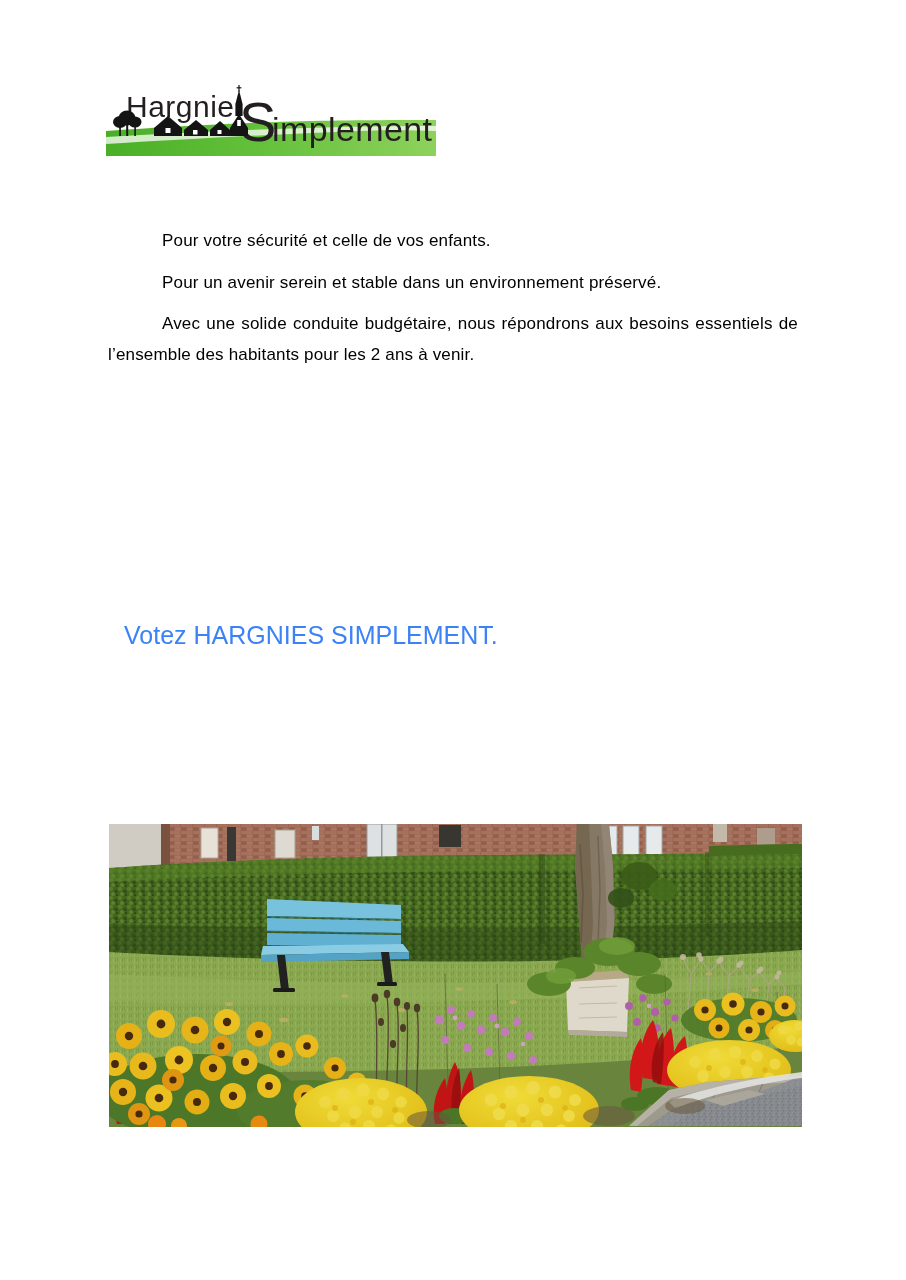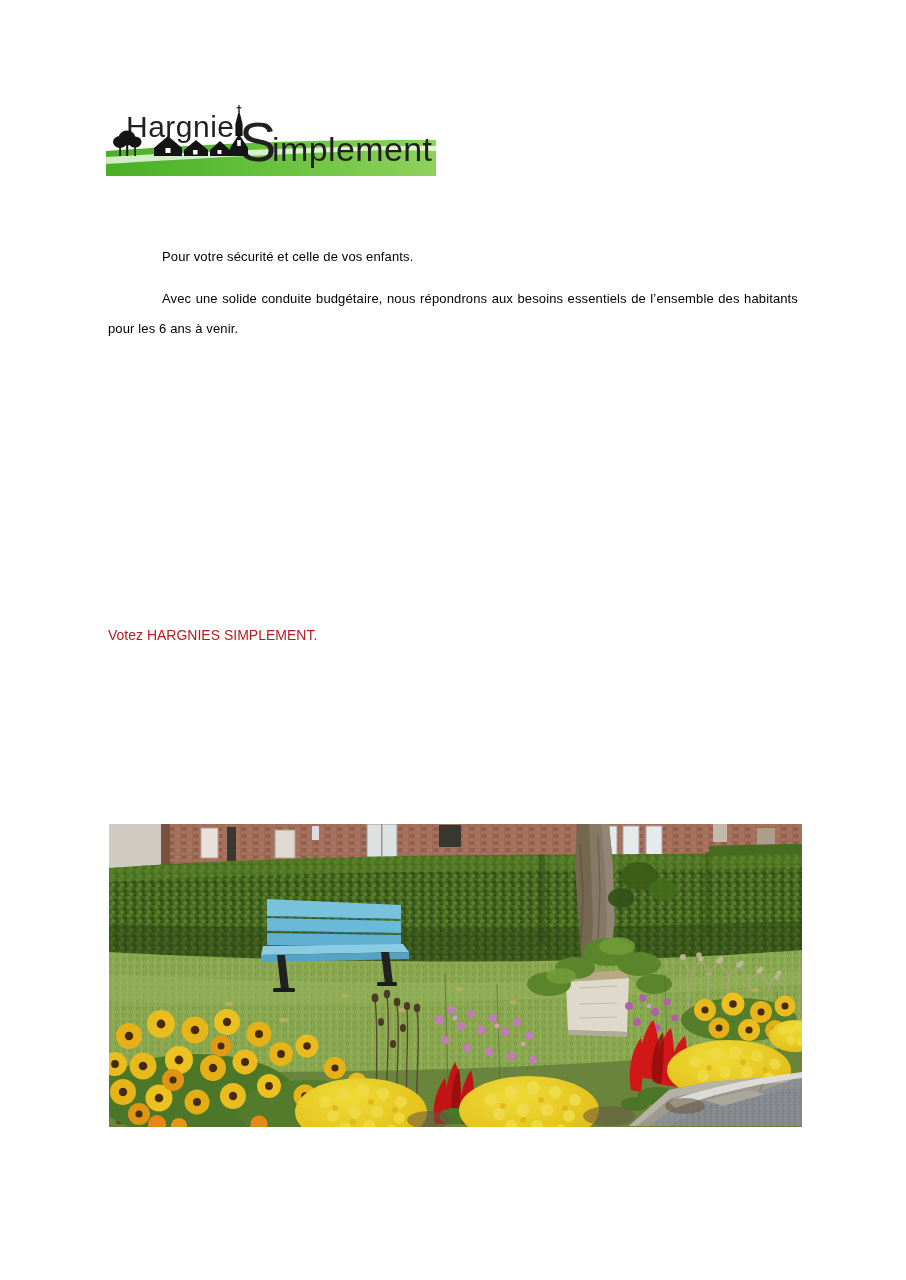--- a/index.html
+++ b/index.html
@@ -23,51 +23,50 @@
     background: #ffffff;
   }
 
   
   .logo {
     position: absolute;
     left: 106px;
     top: 84px;
     width: 330px;
     height: 88px;
-    margin-top: 20px;
   }
   .logo svg { display: block; width: 330px; height: 88px; }
 
   
   .body-text {
     position: absolute;
     left: 108px;
     top: 226px;
     width: 690px;
   }
   .para {
-    margin: 16px 0 0 0;
-    font-size: 13px;
+    margin: 0 0 0 0;
+    font-size: 17px;
     line-height: 30.5px;
     text-align: justify;
     text-indent: 54px;
     letter-spacing: 0.01em;
     color: #000;
   }
   .para + .para { margin-top: 11px; }
 
   .closing {
     position: absolute;
-    left: 108px;
+    left: 124px;
     width: 690px;
-    font-size: 14px;
+    font-size: 25px;
     line-height: 30.5px;
     text-align: left;
     text-indent: 0;
-    color: #b91c1c;
+    color: #3b82f6;
   }
   .closing-1 { top: 620px; }
   .closing-2 { top: 705px; }
 
   
   .photo {
     position: absolute;
     left: 109px;
     top: 824px;
     width: 693px;
@@ -130,21 +129,22 @@
         <path d="M133,6 L136.6,20 L136.6,32 L129.4,32 L129.4,20 Z"></path>
         <rect x="132.4" y="1" width="1.2" height="7"></rect>
         <rect x="130.6" y="3.2" width="4.8" height="1.2"></rect>
         <rect x="131.2" y="36" width="3.6" height="6" fill="#ffffff"></rect>
       </g>
     </svg>
   </div>
 
   <div class="body-text">
     <p class="para">Pour votre sécurité et celle de vos enfants.</p>
-    <p class="para">Avec une solide conduite budgétaire, nous répondrons aux besoins essentiels de l’ensemble des habitants pour les 6 ans à venir.</p>
+    <p class="para">Pour un avenir serein et stable dans un environnement préservé.</p>
+    <p class="para">Avec une solide conduite budgétaire, nous répondrons aux besoins essentiels de l’ensemble des habitants pour les 2 ans à venir.</p>
   </div>
 
   <div class="closing closing-1">Votez HARGNIES SIMPLEMENT.</div>
 
 
   <div class="photo">
     <svg viewBox="0 0 693 303" xmlns="http://www.w3.org/2000/svg" aria-hidden="true">
       <defs>
         <linearGradient id="roadGrad" x1="0" y1="0" x2="0.3" y2="1">
           <stop offset="0%" stop-color="#97999c"></stop>

